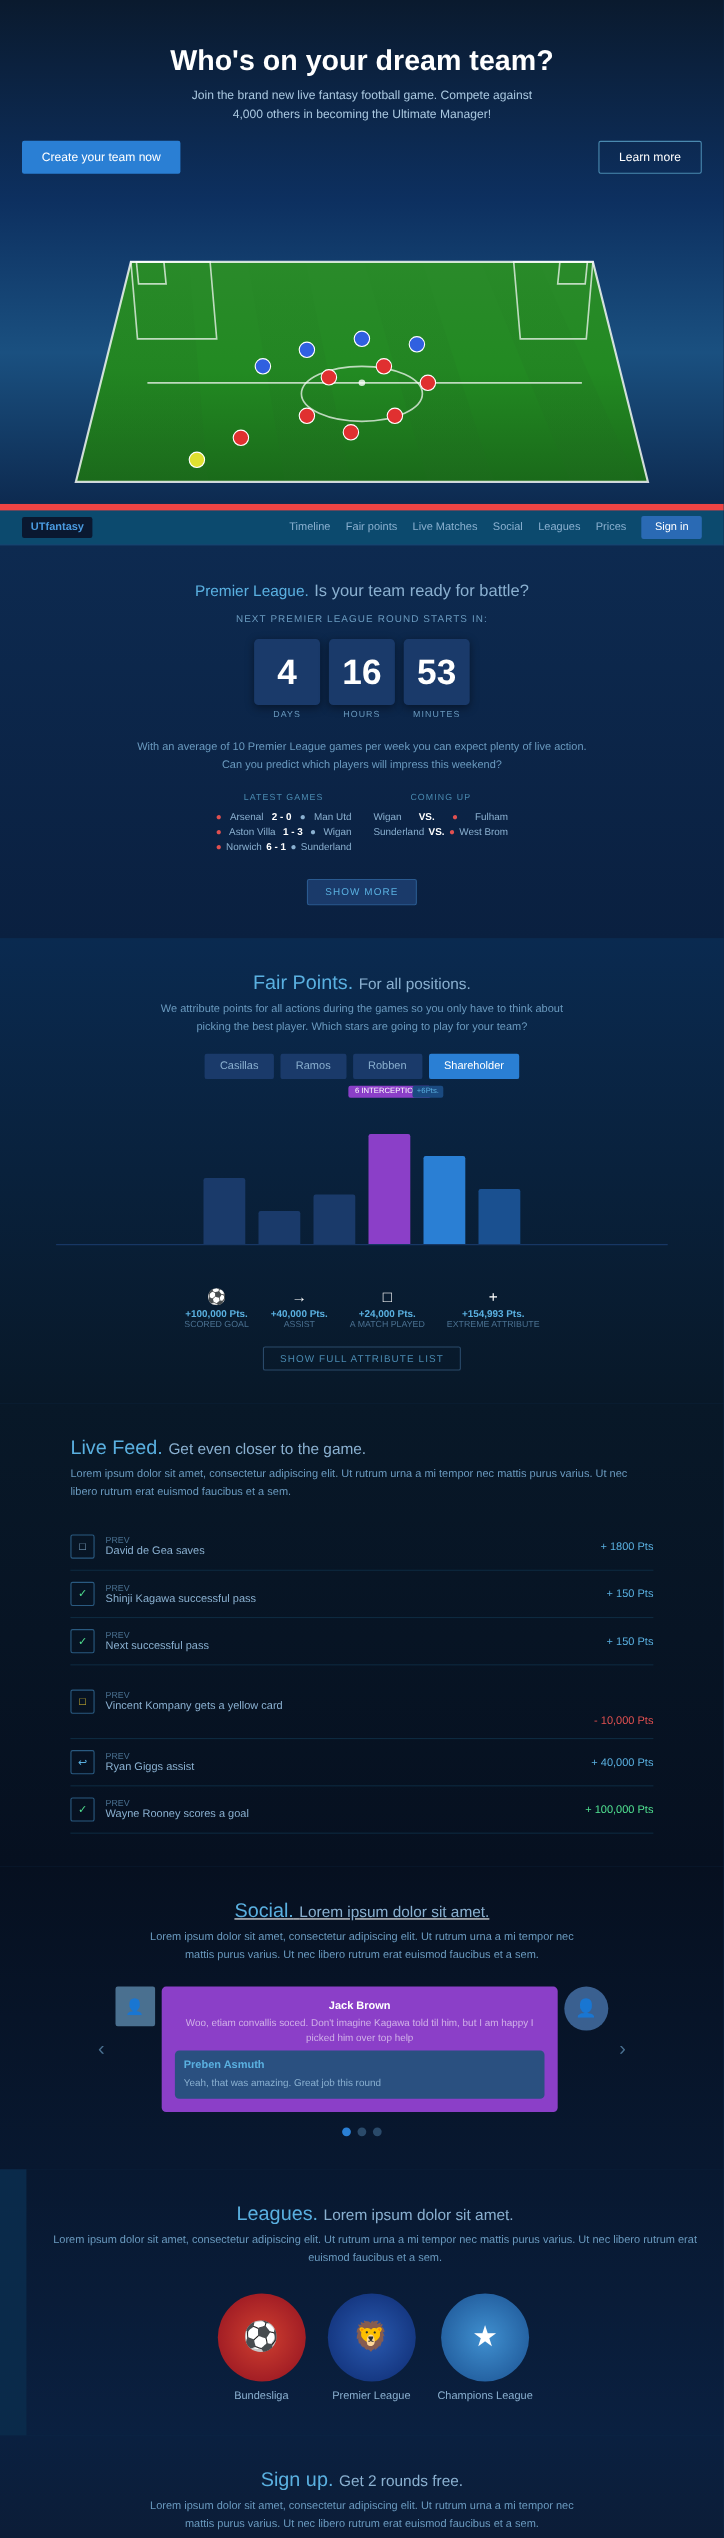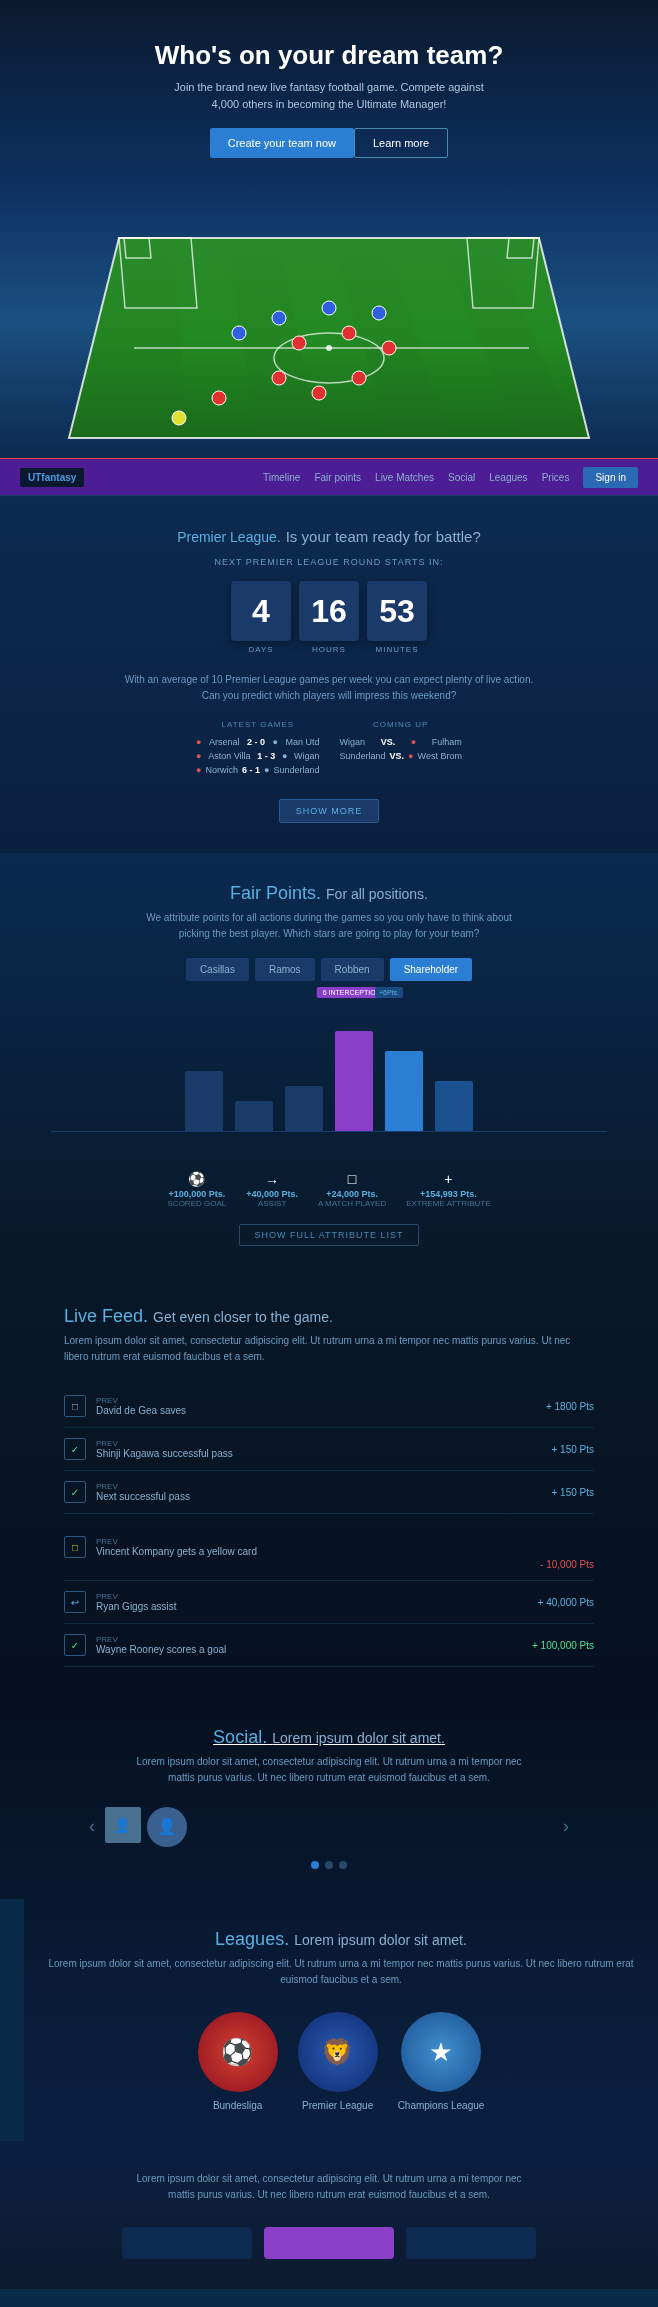--- a/index.html
+++ b/index.html
@@ -8,40 +8,40 @@
     
     .hero {
       background: linear-gradient(180deg, #0a1a2e 0%, #0d3060 40%, #1a5080 70%, #0d2a50 100%);
       text-align: center;
       padding: 40px 20px 0;
       position: relative;
       overflow: hidden;
     }
     .hero h1 { font-size: 26px; font-weight: bold; color: #fff; margin-bottom: 8px; }
     .hero p { font-size: 11px; color: #aac8e0; margin-bottom: 16px; line-height: 1.5; }
-    .hero-buttons { display: flex; justify-content: center; margin-bottom: 20px; }
+    .hero-buttons { display: flex; justify-content: space-between; margin-bottom: 20px; }
     .btn-primary { background: #2a7fd4; color: #fff; border: none; padding: 8px 18px; font-size: 11px; cursor: pointer; border-radius: 2px; }
     .btn-outline { background: transparent; color: #fff; border: 1px solid #4a8ab0; padding: 8px 18px; font-size: 11px; cursor: pointer; border-radius: 2px; }
 
     .field-container {
       width: 580px;
       margin: 0 auto;
       position: relative;
       height: 280px;
     }
     .field-svg { width: 100%; height: 100%; }
 
     
     .navbar {
-      background: #4c1d95;
+      background: #0c4a6e;
       display: flex;
       align-items: center;
       padding: 0 20px;
       height: 38px;
-      border-top: 1px solid #ef4444;
+      border-top: 6px solid #ef4444;
       border-bottom: 1px solid #1a4070;
     }
     .navbar-logo { font-size: 10px; font-weight: bold; color: #4a9ae0; margin-right: auto; background: #0a1830; padding: 4px 8px; border-radius: 2px; }
     .navbar-links { display: flex; gap: 14px; align-items: center; margin-right: 14px; }
     .navbar-links span { font-size: 10px; color: #8ab0d0; cursor: pointer; }
     .btn-signin { background: #2a6ab4; color: #fff; border: none; padding: 5px 12px; font-size: 10px; cursor: pointer; border-radius: 2px; }
 
     
     .section-premier {
       background: linear-gradient(180deg, #0d2a50 0%, #0a2040 100%);
@@ -463,20 +463,30 @@
   <p class="desc">
     Lorem ipsum dolor sit amet, consectetur adipiscing elit. Ut rutrum urna a mi tempor nec<br>
     mattis purus varius. Ut nec libero rutrum erat euismod faucibus et a sem.
   </p>
   <div class="social-carousel">
     <button class="carousel-arrow">‹</button>
     <div style="flex:1;">
 
       <div style="display:flex;align-items:flex-start;gap:6px;">
         <div style="width:36px;height:36px;background:#4a7090;border-radius:2px;flex-shrink:0;overflow:hidden;display:flex;align-items:center;justify-content:center;font-size:14px;">👤</div>
+        <div class="social-card">
+          <div style="flex:1;">
+            <div class="social-name">Jack Brown</div>
+            <div class="social-text">Woo, etiam convallis soced. Don't imagine Kagawa told til him, but I am happy I picked him over top help</div>
+            <div class="social-reply">
+              <div class="reply-name">Preben Asmuth</div>
+              <div class="reply-text">Yeah, that was amazing. Great job this round</div>
+            </div>
+          </div>
+        </div>
         <div class="avatar-right">👤</div>
       </div>
     </div>
     <button class="carousel-arrow">›</button>
   </div>
   <div class="carousel-dots">
     <div class="dot active"></div>
     <div class="dot"></div>
     <div class="dot"></div>
   </div>
@@ -504,20 +514,24 @@
     <div class="league-card">
       <div class="league-badge badge-lightblue">
         <span style="font-size:26px;">★</span>
       </div>
       <div class="league-name">Champions League</div>
     </div>
   </div>
 </section>
 
 <section class="section-signup">
+  <h2>
+    <span>Sign up.</span>
+    <span style="font-weight:normal; font-size:14px; color:#8ab0d0;">Get 2 rounds free.</span>
+  </h2>
   <p class="desc">
     Lorem ipsum dolor sit amet, consectetur adipiscing elit. Ut rutrum urna a mi tempor nec<br>
     mattis purus varius. Ut nec libero rutrum erat euismod faucibus et a sem.
   </p>
   <div class="pricing-grid">
     <div class="pricing-card">
       
       
       
     </div>

